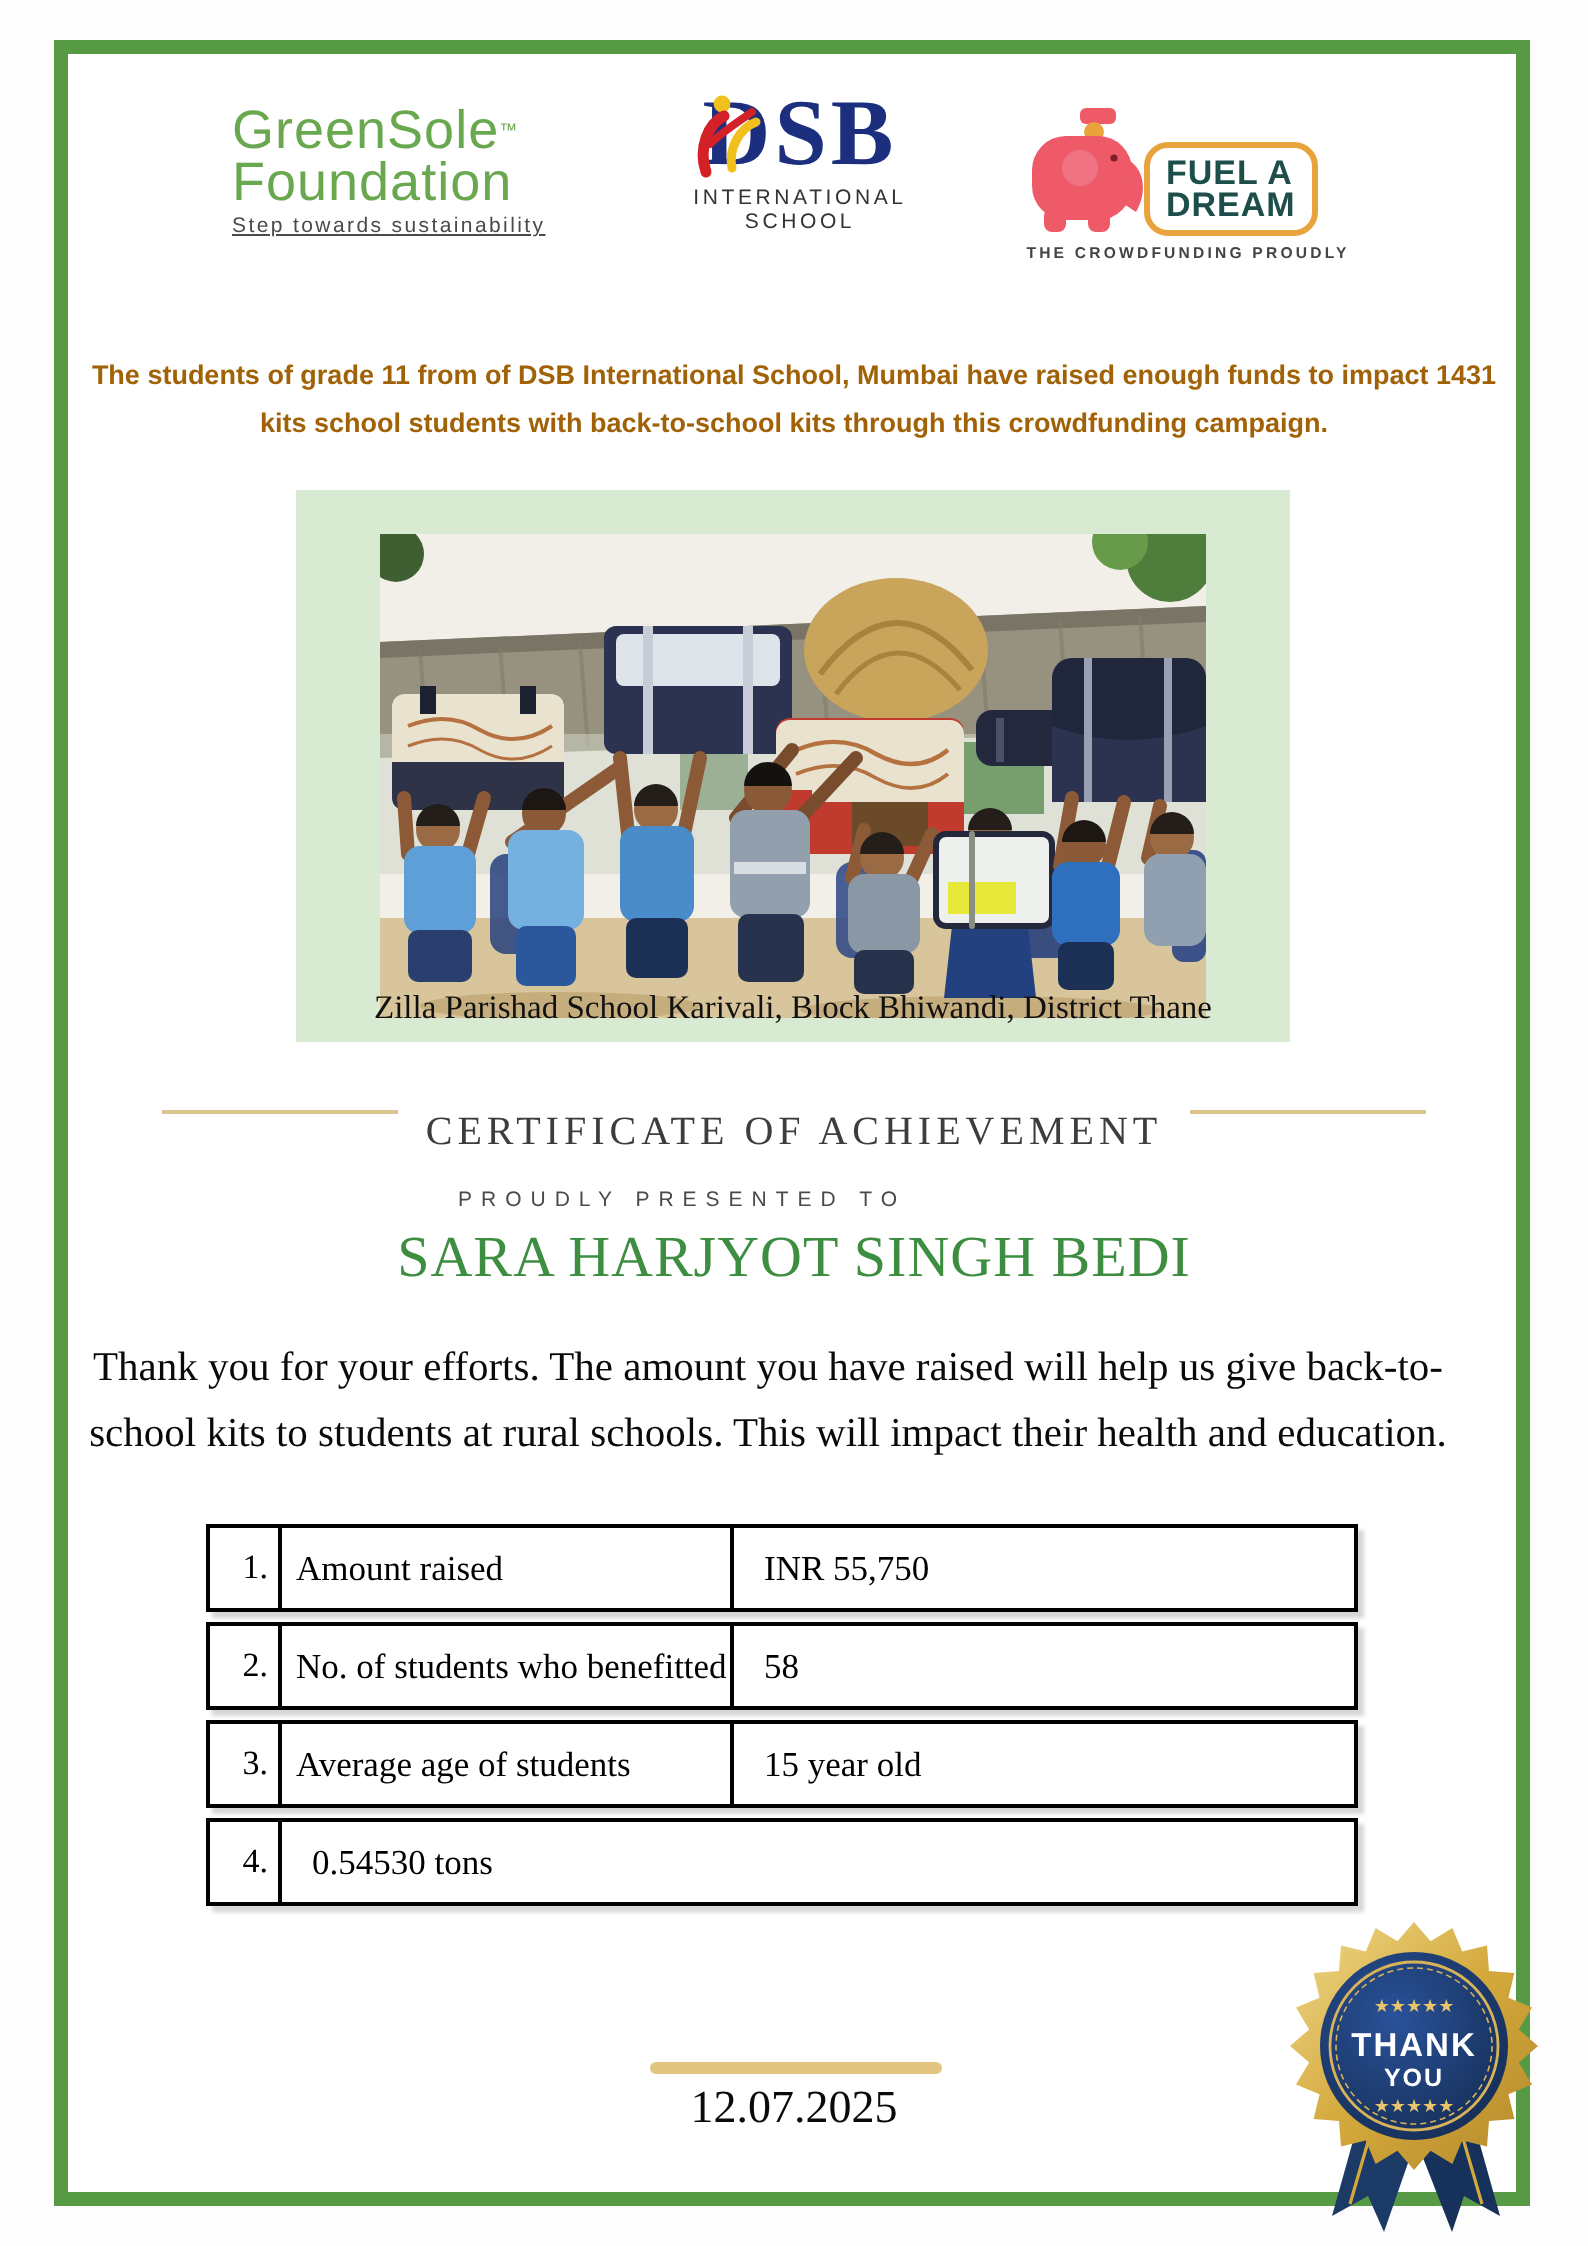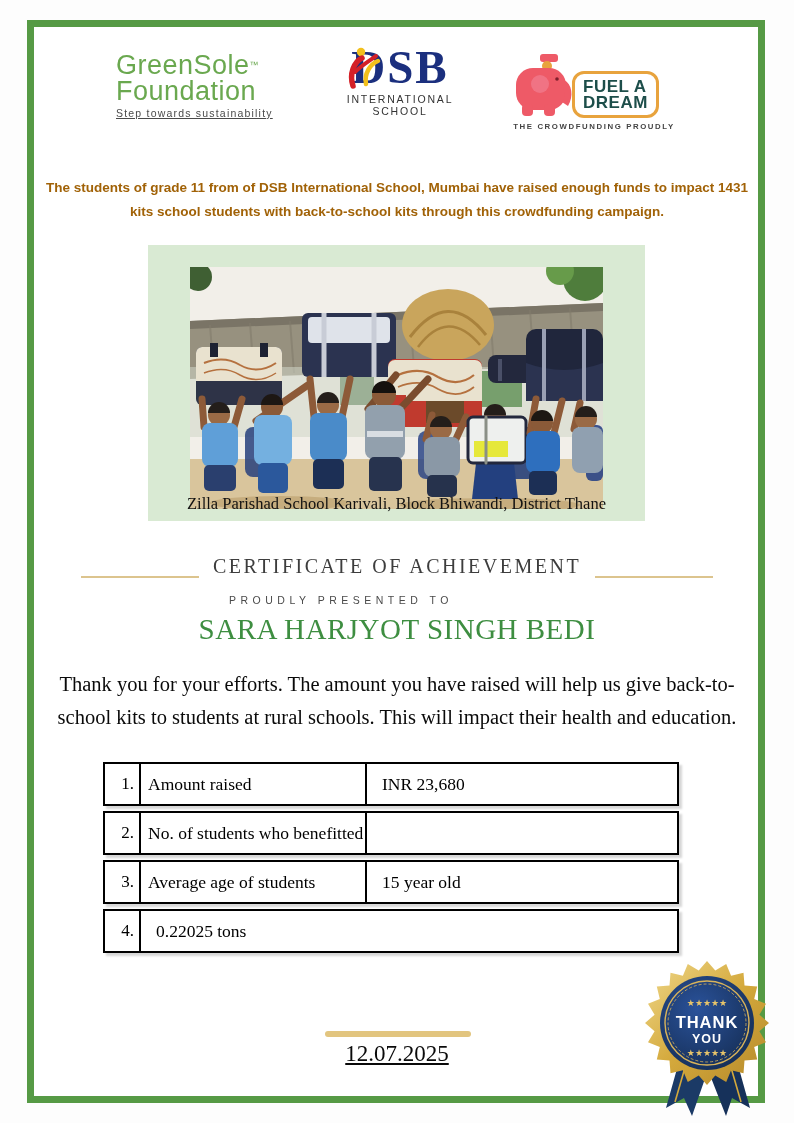--- a/index.html
+++ b/index.html
@@ -35,47 +35,47 @@
            font-family:"Liberation Sans",sans-serif; font-weight:bold;
            font-size:13.5px; line-height:1.78; color:#a16207; }
 
   
   .photo-card { left:148px; top:245px; width:497px; height:276px; background:#d9ead3; }
   .photo-svg { position:absolute; left:42px; top:22px; }
   .caption { position:absolute; left:0; bottom:7px; width:100%; text-align:center;
              font-size:16.5px; color:#111; }
 
   
-  .title-row { top:555px; left:0; width:794px; display:flex; align-items:flex-end; justify-content:center; }
+  .title-row { top:555px; left:0; width:794px; display:flex; align-items:flex-start; justify-content:center; }
   .gold-line { height:2px; width:118px; background:#dcc48e; margin:0 14px; }
   .cert-title { font-size:20px; letter-spacing:2.5px; color:#3d3d3d; }
 
   .presented { top:594px; left:0; width:682px; text-align:center;
                font-family:"Liberation Sans",sans-serif; font-size:10.5px;
                letter-spacing:4.5px; color:#4a4a4a; }
 
   .awardee { top:613px; left:0; width:794px; text-align:center;
              font-size:29px; letter-spacing:0.5px; color:#3e8e41; }
 
-  .body-text { top:668px; left:35px; width:724px; text-align:center;
+  .body-text { top:668px; left:22px; width:724px; text-align:center;
                font-size:20.5px; line-height:1.6; color:#0a0a0a; }
 
   
   .info-table { left:103px; top:762px; width:576px; display:flex; flex-direction:column; }
   .t-row { height:44px; border:2px solid #000; display:flex; margin-bottom:5px;
            background:#fff; box-shadow:3px 3px 2px rgba(90,90,90,0.25); }
   .t-num   { width:36px; border-right:2px solid #000; display:flex; align-items:center;
              justify-content:flex-end; padding-right:5px; font-size:17px; }
   .t-label { width:226px; border-right:2px solid #000; display:flex; align-items:center;
              padding-left:7px; font-size:17.5px; }
   .t-value { flex:1; display:flex; align-items:center; padding-left:15px; font-size:17.5px; }
 
   
   .date-bar { left:325px; top:1031px; width:146px; height:6px; border-radius:3px; background:#e2c57f; }
-  .date-text { top:1041px; left:297px; width:200px; text-align:center; font-size:23px; color:#0a0a0a;text-decoration:underline; }
+  .date-text { top:1041px; left:297px; width:200px; text-align:center; font-size:23px; color:#0a0a0a; }
 
   
   .badge { left:642px; top:958px; z-index:5; }
 </style>
 </head>
 <body>
 
 <div class="abs frame"></div>
 
 <div class="abs logo-greensole">
@@ -255,34 +255,35 @@
 </div>
 
 <div class="abs presented">PROUDLY PRESENTED TO</div>
 <div class="abs awardee">SARA HARJYOT SINGH BEDI</div>
 <div class="abs body-text">Thank you for your efforts. The amount you have raised will help us give back-to-school kits to students at rural schools. This will impact their health and education.</div>
 
 <div class="abs info-table">
   <div class="t-row">
     <div class="t-num">1.</div>
     <div class="t-label">Amount raised</div>
-    <div class="t-value">INR 23,680</div>
+    <div class="t-value">INR 55,750</div>
   </div>
   <div class="t-row">
     <div class="t-num">2.</div>
     <div class="t-label">No. of students who benefitted</div>
+    <div class="t-value">58</div>
   </div>
   <div class="t-row">
     <div class="t-num">3.</div>
     <div class="t-label">Average age of students</div>
     <div class="t-value">15 year old</div>
   </div>
   <div class="t-row">
     <div class="t-num">4.</div>
-    <div class="t-value">0.22025 tons</div>
+    <div class="t-value">0.54530 tons</div>
   </div>
 </div>
 
 <div class="abs date-bar"></div>
 <div class="abs date-text">12.07.2025</div>
 
 <svg class="abs badge" width="132" height="160" viewBox="0 0 132 160">
   <defs>
     <linearGradient id="goldg" x1="0" y1="0" x2="1" y2="1">
       <stop offset="0" stop-color="#f0d98c"></stop>

